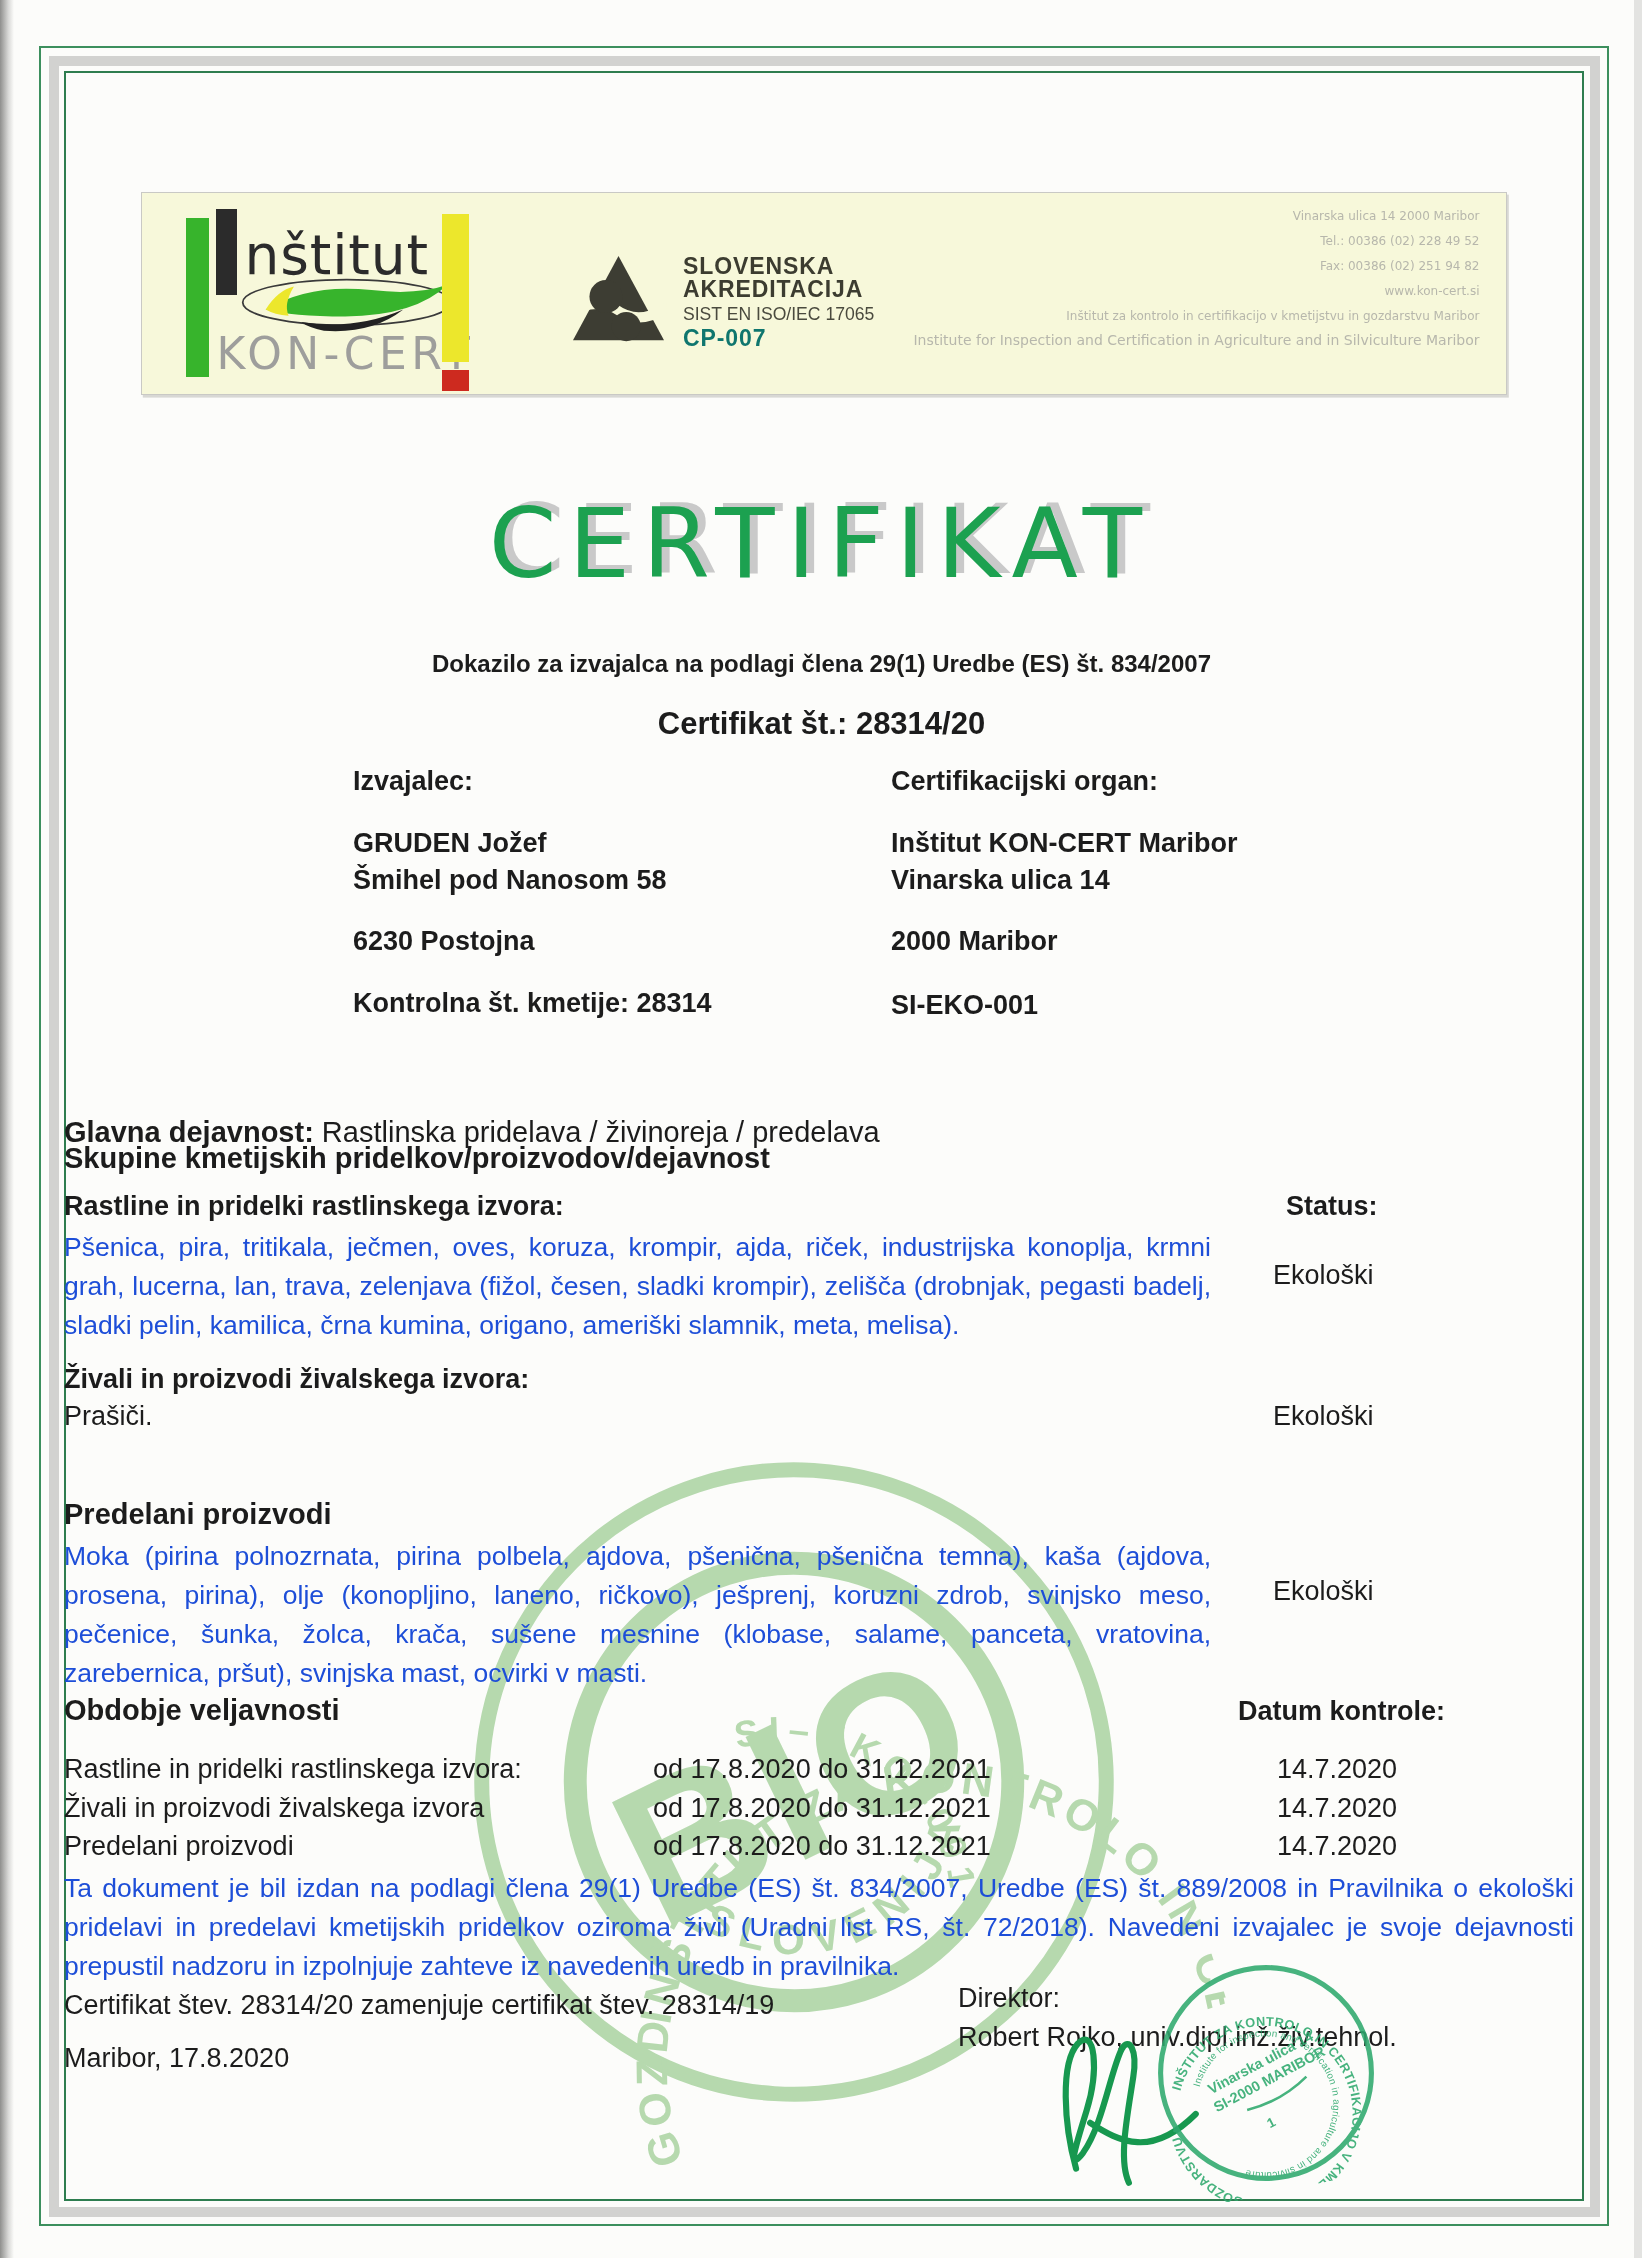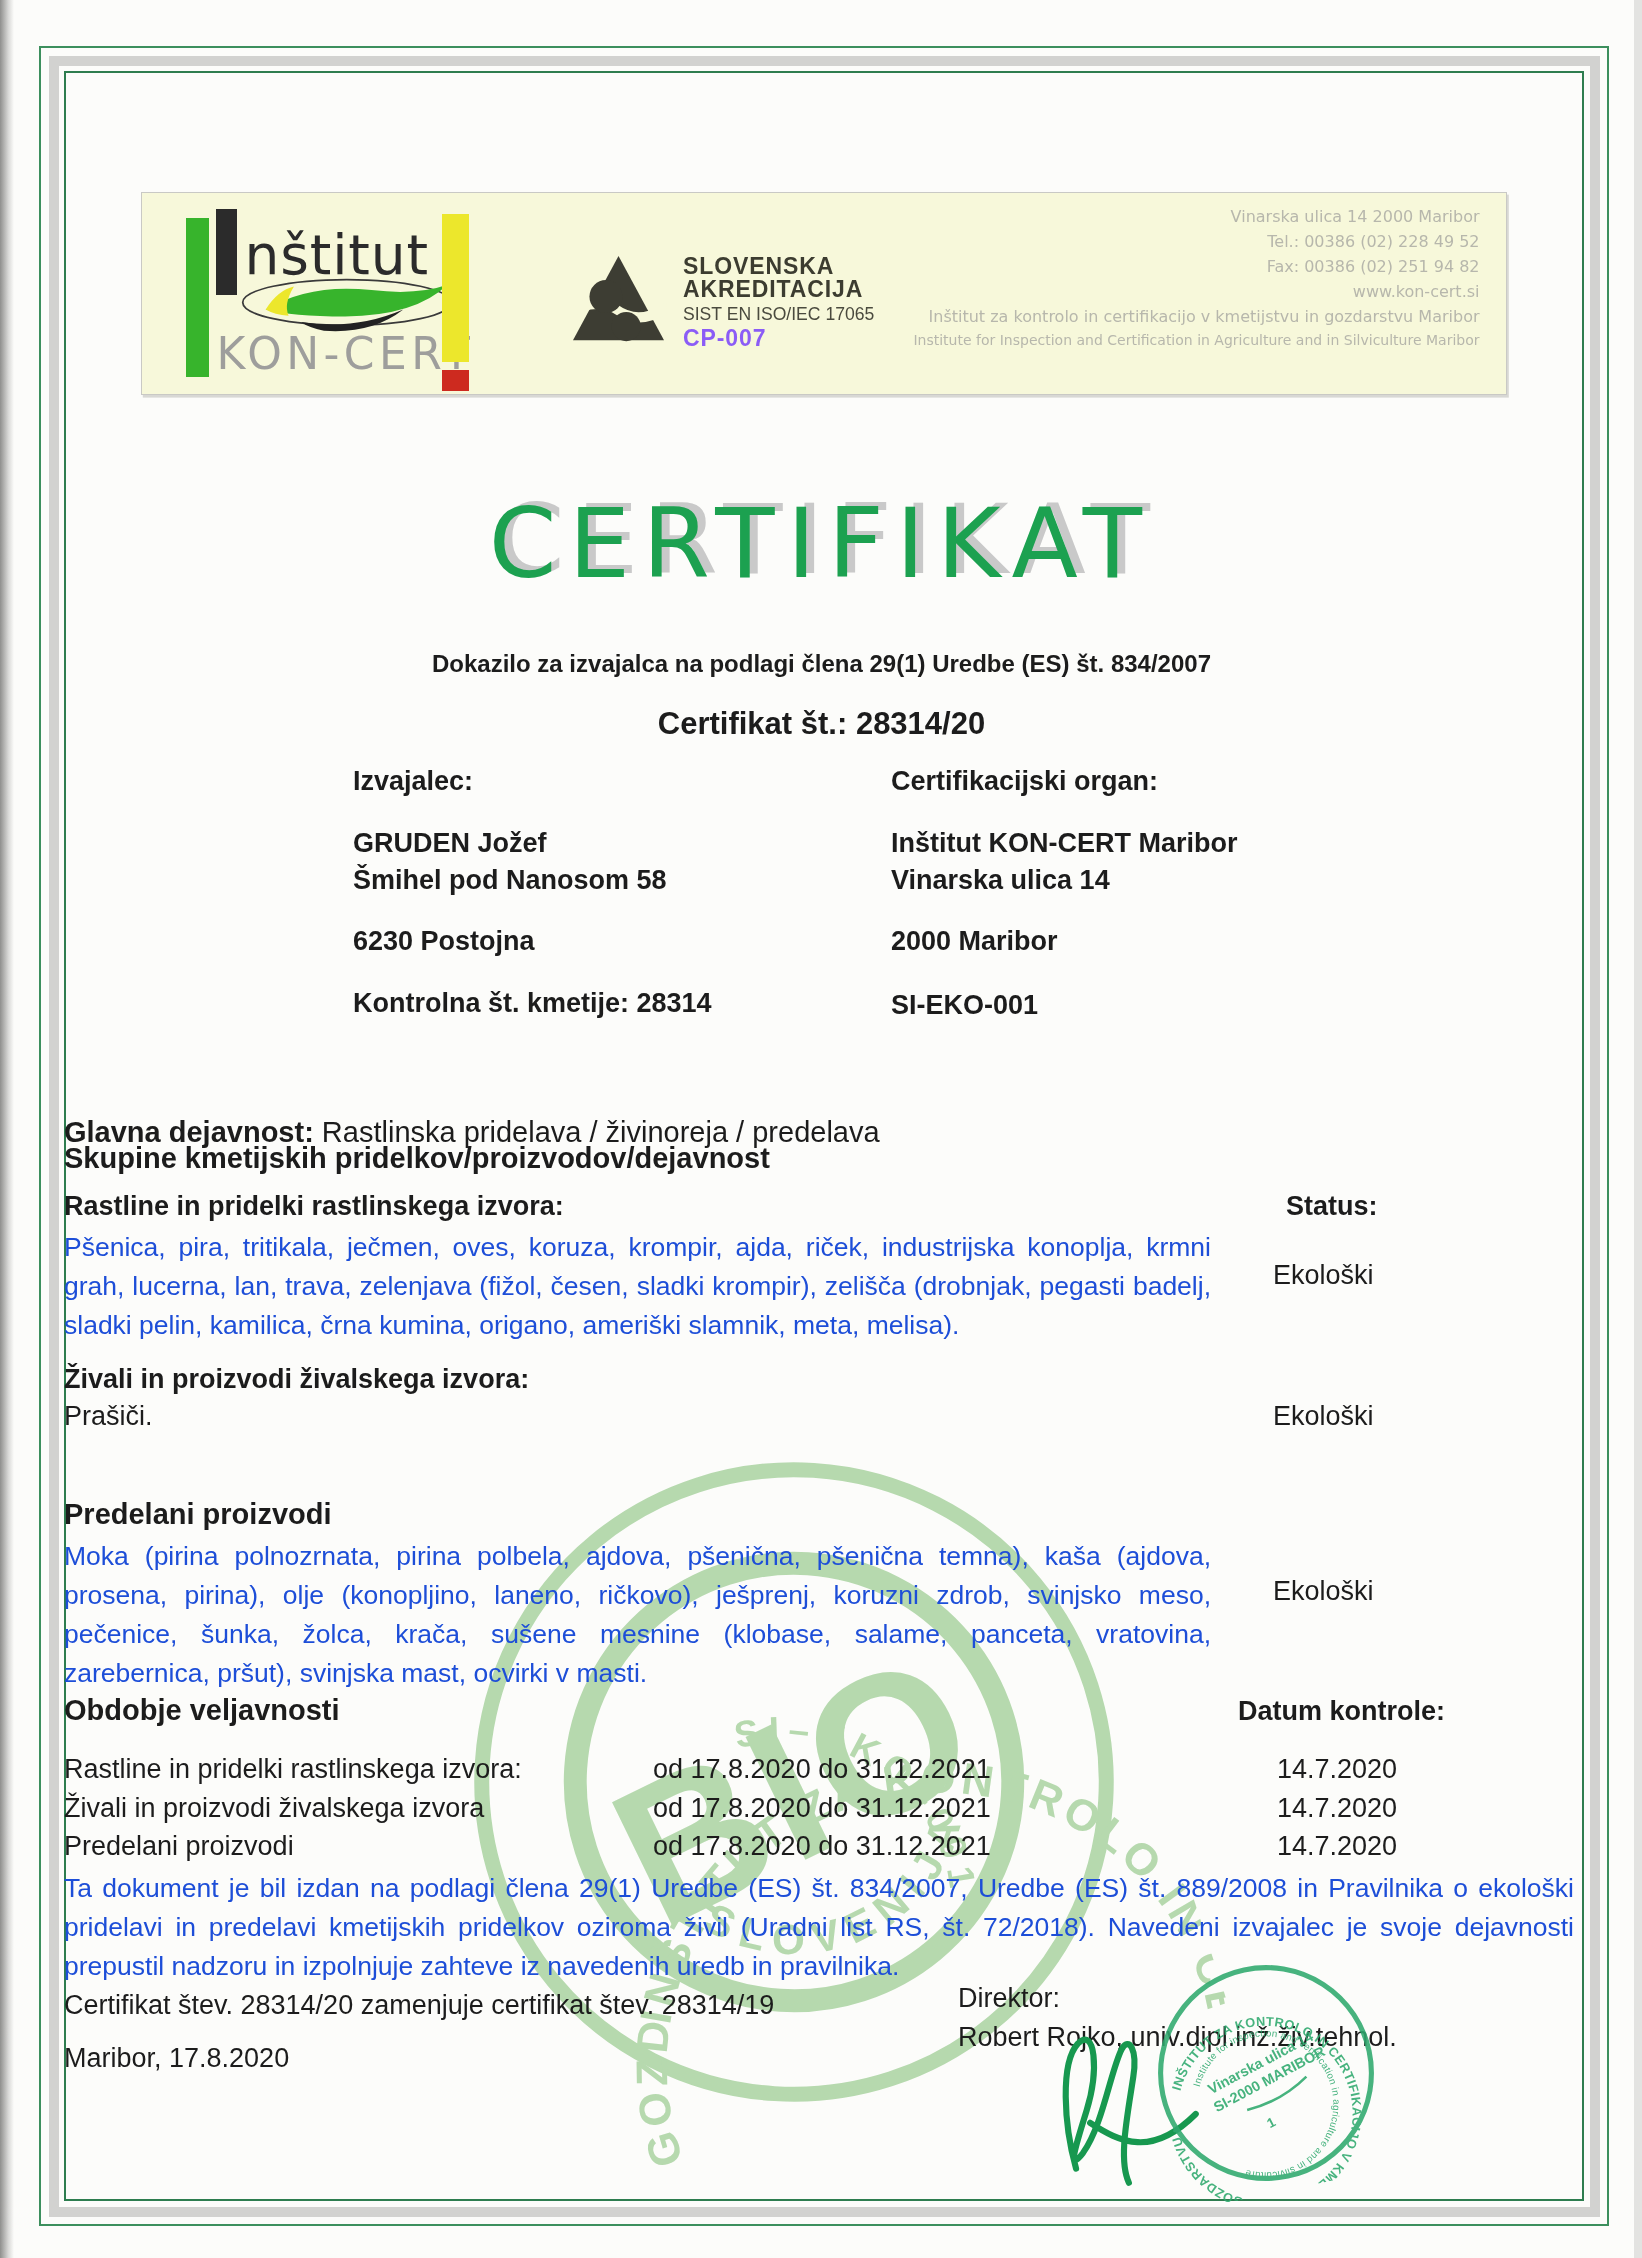--- a/index.html
+++ b/index.html
@@ -25,24 +25,24 @@
   .logo .word-koncert{position:absolute;left:55px;top:124px;font-family:"DejaVu Sans",sans-serif;
         font-size:44px;color:#9e9e9c;letter-spacing:4.4px;}
   .logo .bar-yellow{position:absolute;left:281px;top:10.6px;width:26.5px;height:148px;background:#ece72c;}
   .logo .dot-red{position:absolute;left:281px;top:166px;width:26.5px;height:21px;background:#cd2a1f;}
   .logo .leaf{position:absolute;left:78px;top:72px;}
   .akk{position:absolute;left:428px;top:60px;width:415px;height:115px;}
   .akk .tri{position:absolute;left:0;top:0;}
   .akk .akk-text{position:absolute;left:113px;top:1.8px;line-height:1.0;}
   .akk-l1{font-size:23px;font-weight:bold;color:#3c3c30;letter-spacing:0.9px;}
   .akk-l3{font-size:17.6px;color:#4a4a3e;margin-top:5.3px;}
-  .akk-l4{font-size:23px;font-weight:bold;color:#8b5cf6;margin-top:3.5px;letter-spacing:0.9px;}
+  .akk-l4{font-size:23px;font-weight:bold;color:#0f766e;margin-top:3.5px;letter-spacing:0.9px;}
   .addr{position:absolute;right:26.5px;top:10.6px;text-align:right;color:#b7b7ac;
         font-family:"DejaVu Sans",sans-serif;}
-  .addr div{font-size:16px;line-height:25px;}
+  .addr div{font-size:12px;line-height:25px;}
   .addr .small{font-size:14px;line-height:22px;}
 
   
   .title{position:absolute;left:0;top:487px;width:100%;text-align:center;
          font-family:"DejaVu Sans",sans-serif;font-size:97px;font-weight:400;color:#1ca150;
          letter-spacing:12.4px;text-shadow:8px -4.4px 0 #c9c9c9;}
   .t{position:absolute;white-space:nowrap;}
   .b{font-weight:bold;}
   .ctr{left:0;width:100%;text-align:center;}
   .s29{font-size:24px;} .s31{font-size:27px;} .s33{font-size:29px;} .s35{font-size:31px;}

